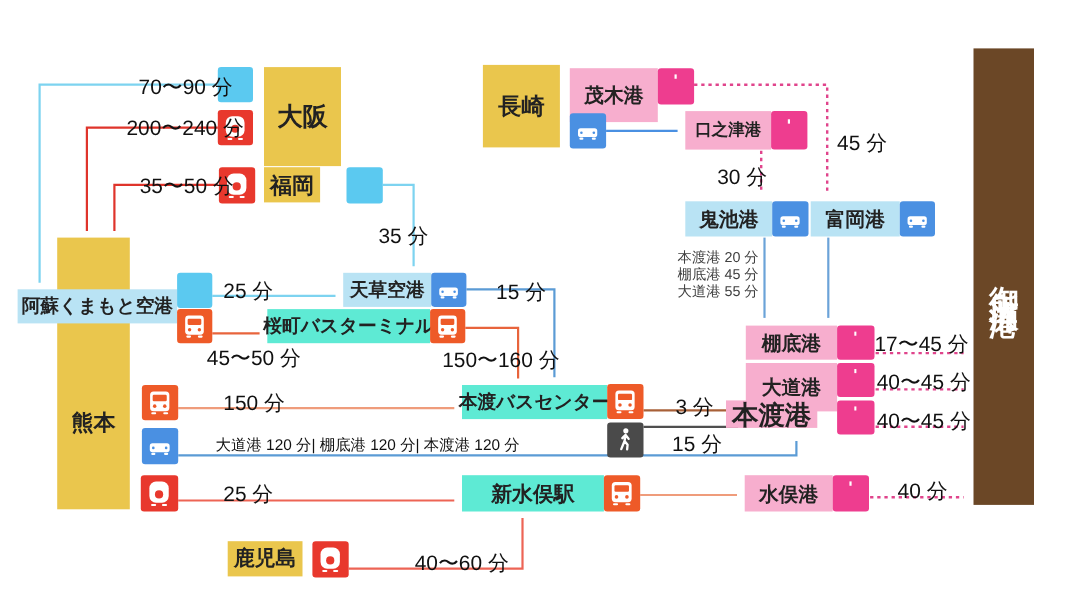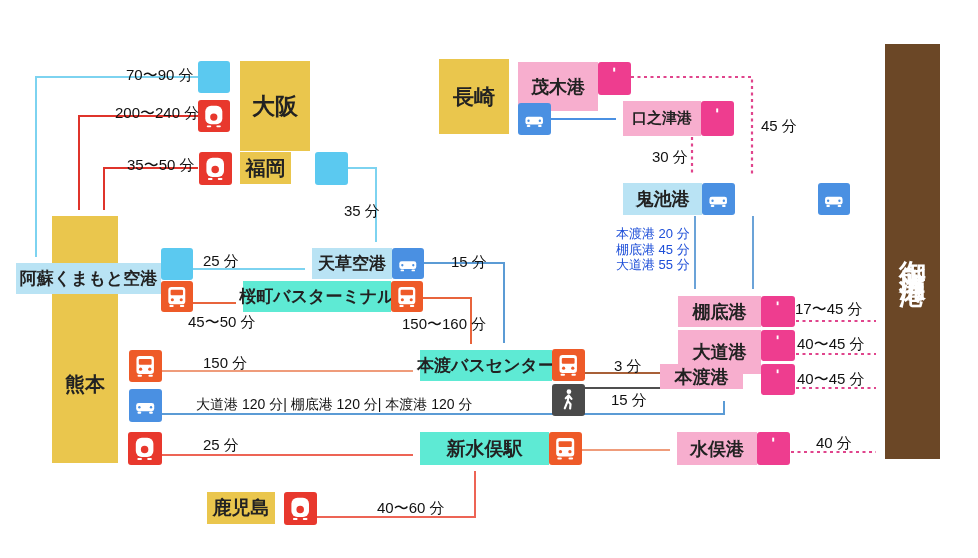--- a/index.html
+++ b/index.html
@@ -20,22 +20,22 @@
         justify-content:center;writing-mode:vertical-rl;text-orientation:upright;
         font-weight:bold;font-size:27px;letter-spacing:7px;}
   .icon{position:absolute;display:flex;align-items:center;justify-content:center;border-radius:3px;}
   .icon svg{width:80%;height:80%;display:block;}
   .ic-cyan{background:#5BC9F0;color:#5BC9F0;}
   .ic-red{background:#E8382D;color:#E8382D;}
   .ic-orange{background:#EE5A28;color:#EE5A28;}
   .ic-blue{background:#4A90E2;color:#4A90E2;}
   .ic-ship{background:#EE3D8F;color:#EE3D8F;}
   .ic-walk{background:#4A4A4A;color:#4A4A4A;}
-  .lbl{position:absolute;font-size:15px;color:#111;white-space:nowrap;}
-  .note{position:absolute;font-size:13px;line-height:15.5px;color:#1d4ed8;white-space:nowrap;}
+  .lbl{position:absolute;font-size:19px;color:#111;white-space:nowrap;}
+  .note{position:absolute;font-size:13px;line-height:15.5px;color:#404040;white-space:nowrap;}
 </style>
 </head>
 <body>
 
 <div class="canvas">
 
   <svg class="wires" width="978" height="558">
     <defs>
       <marker id="m-cyan" markerWidth="10" markerHeight="10" refX="6.5" refY="5" orient="auto" markerUnits="userSpaceOnUse">
           <path d="M0,1 L8,5 L0,9 Z" fill="#7DD3F0"></path>
@@ -140,23 +140,24 @@
 
   <div class="node lblue" style="left:16px;top:263px;width:145px;height:31px;font-size:17px">阿蘇くまもと空港</div>
   <div class="node lblue" style="left:312px;top:248px;width:80px;height:31px;font-size:17px">天草空港</div>
   <div class="node salmon" style="left:243px;top:281px;width:148px;height:31px;font-size:17px">桜町バスターミナル</div>
   <div class="node salmon" style="left:420px;top:350px;width:132px;height:31px;font-size:17px">本渡バスセンター</div>
   <div class="node salmon" style="left:420px;top:432px;width:129px;height:33px;font-size:19px">新水俣駅</div>
 
   <div class="node pink" style="left:518px;top:62px;width:80px;height:49px;font-size:18px">茂木港</div>
   <div class="node pink" style="left:623px;top:101px;width:78px;height:35px;font-size:15px">口之津港</div>
   <div class="node lblue" style="left:623px;top:183px;width:79px;height:32px;font-size:18px">鬼池港</div>
+  <div class="node lblue" style="left:737px;top:183px;width:81px;height:32px;font-size:18px">富岡港</div>
   <div class="node pink" style="left:678px;top:296px;width:83px;height:31px;font-size:18px">棚底港</div>
   <div class="node pink" style="left:678px;top:330px;width:83px;height:44px;font-size:18px">大道港</div>
-  <div class="node pink" style="left:660px;top:364px;width:83px;height:25px;font-size:18px">本渡港</div>
+  <div class="node pink" style="left:660px;top:364px;width:83px;height:25px;font-size:24px">本渡港</div>
   <div class="node pink" style="left:677px;top:432px;width:80px;height:33px;font-size:18px">水俣港</div>
 
   <div class="goshoura" style="left:885px;top:44px;width:55px;height:415px">御所浦港</div>
 
   <div class="icon ic-cyan" style="left:198px;top:61px;width:32px;height:32px">
       <svg>
         <use href="#sym-plane"></use>
       </svg>
     </div>
   <div class="icon ic-red" style="left:198px;top:100px;width:32px;height:32px">

